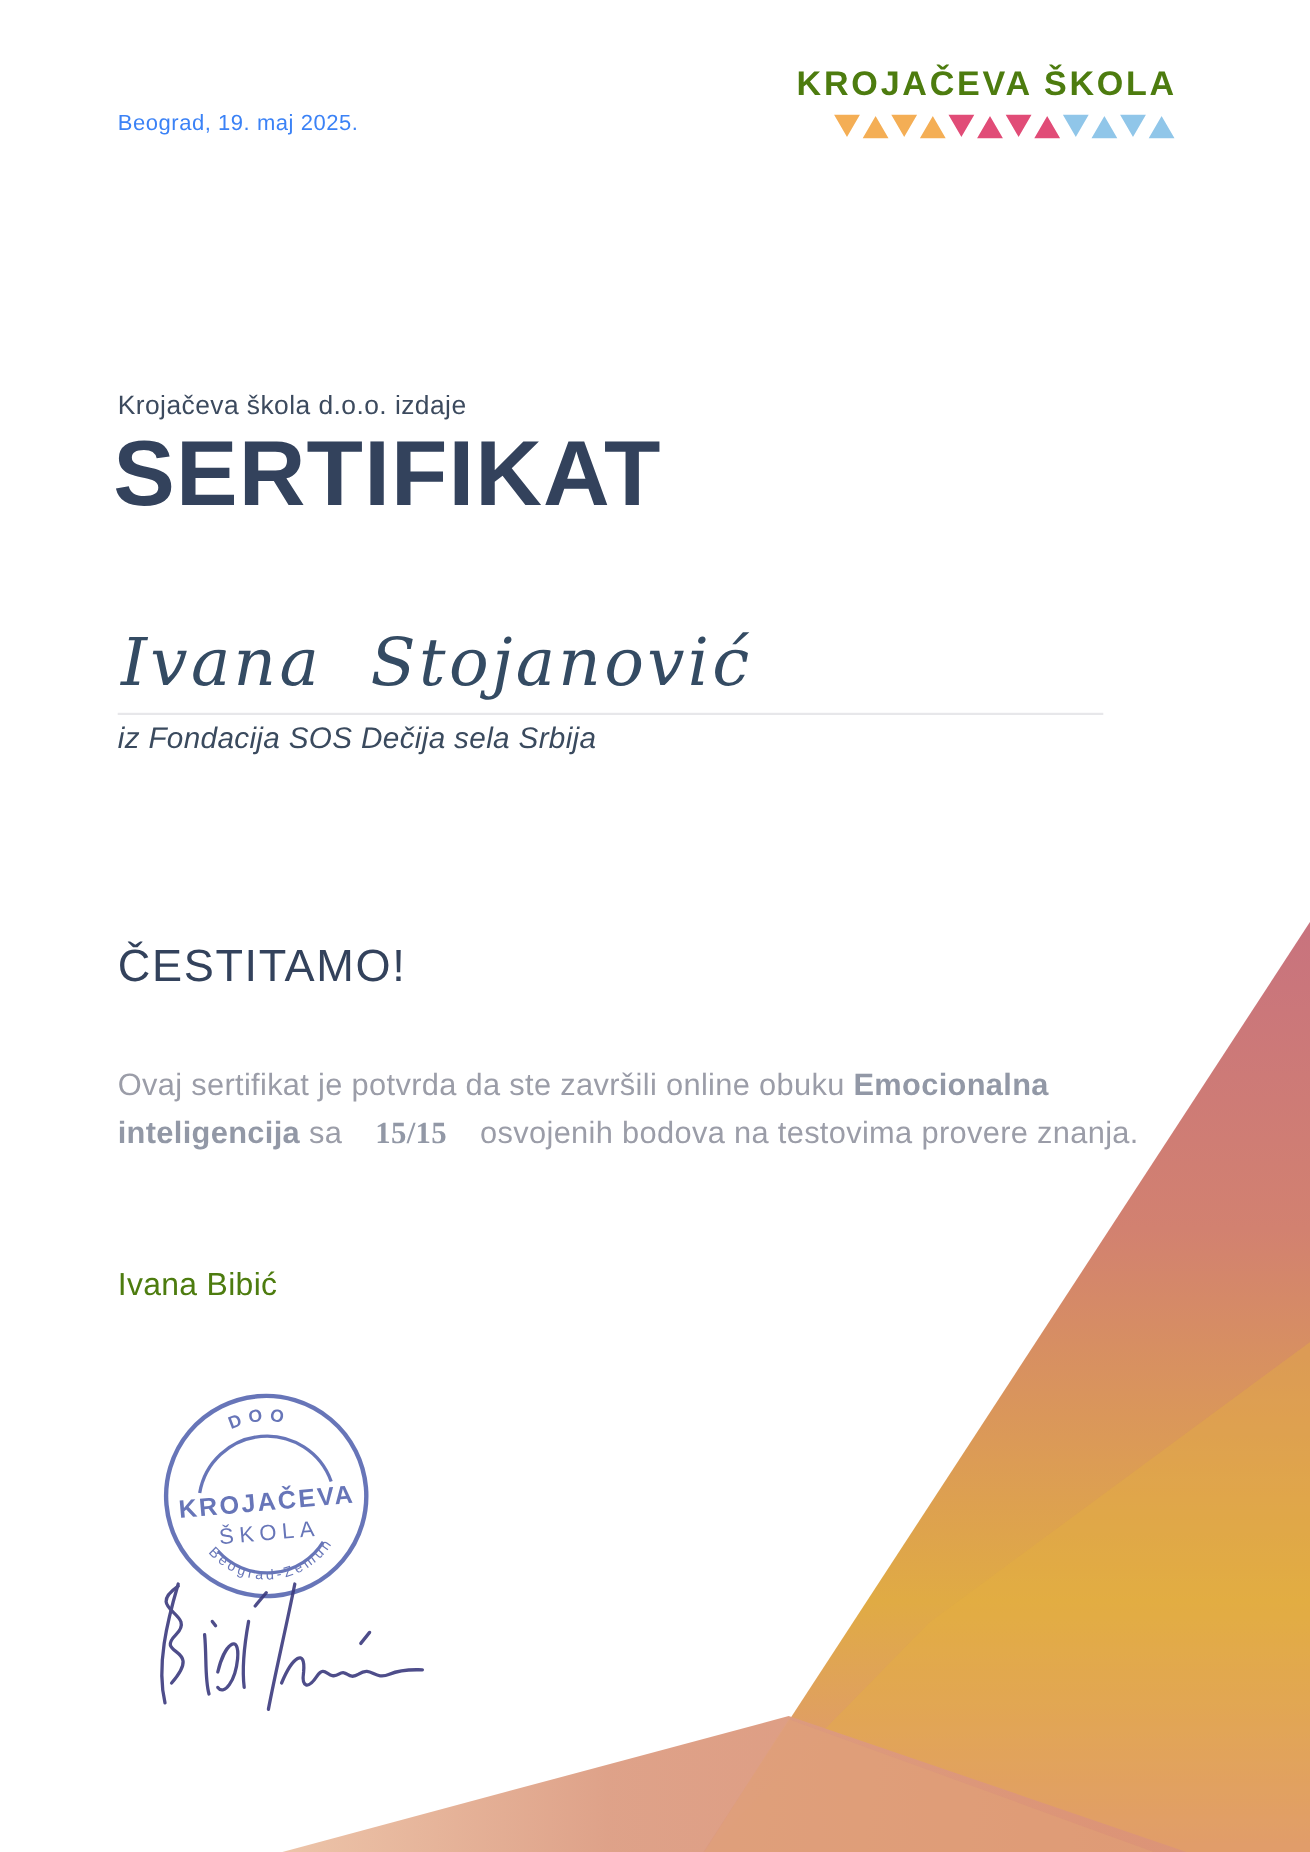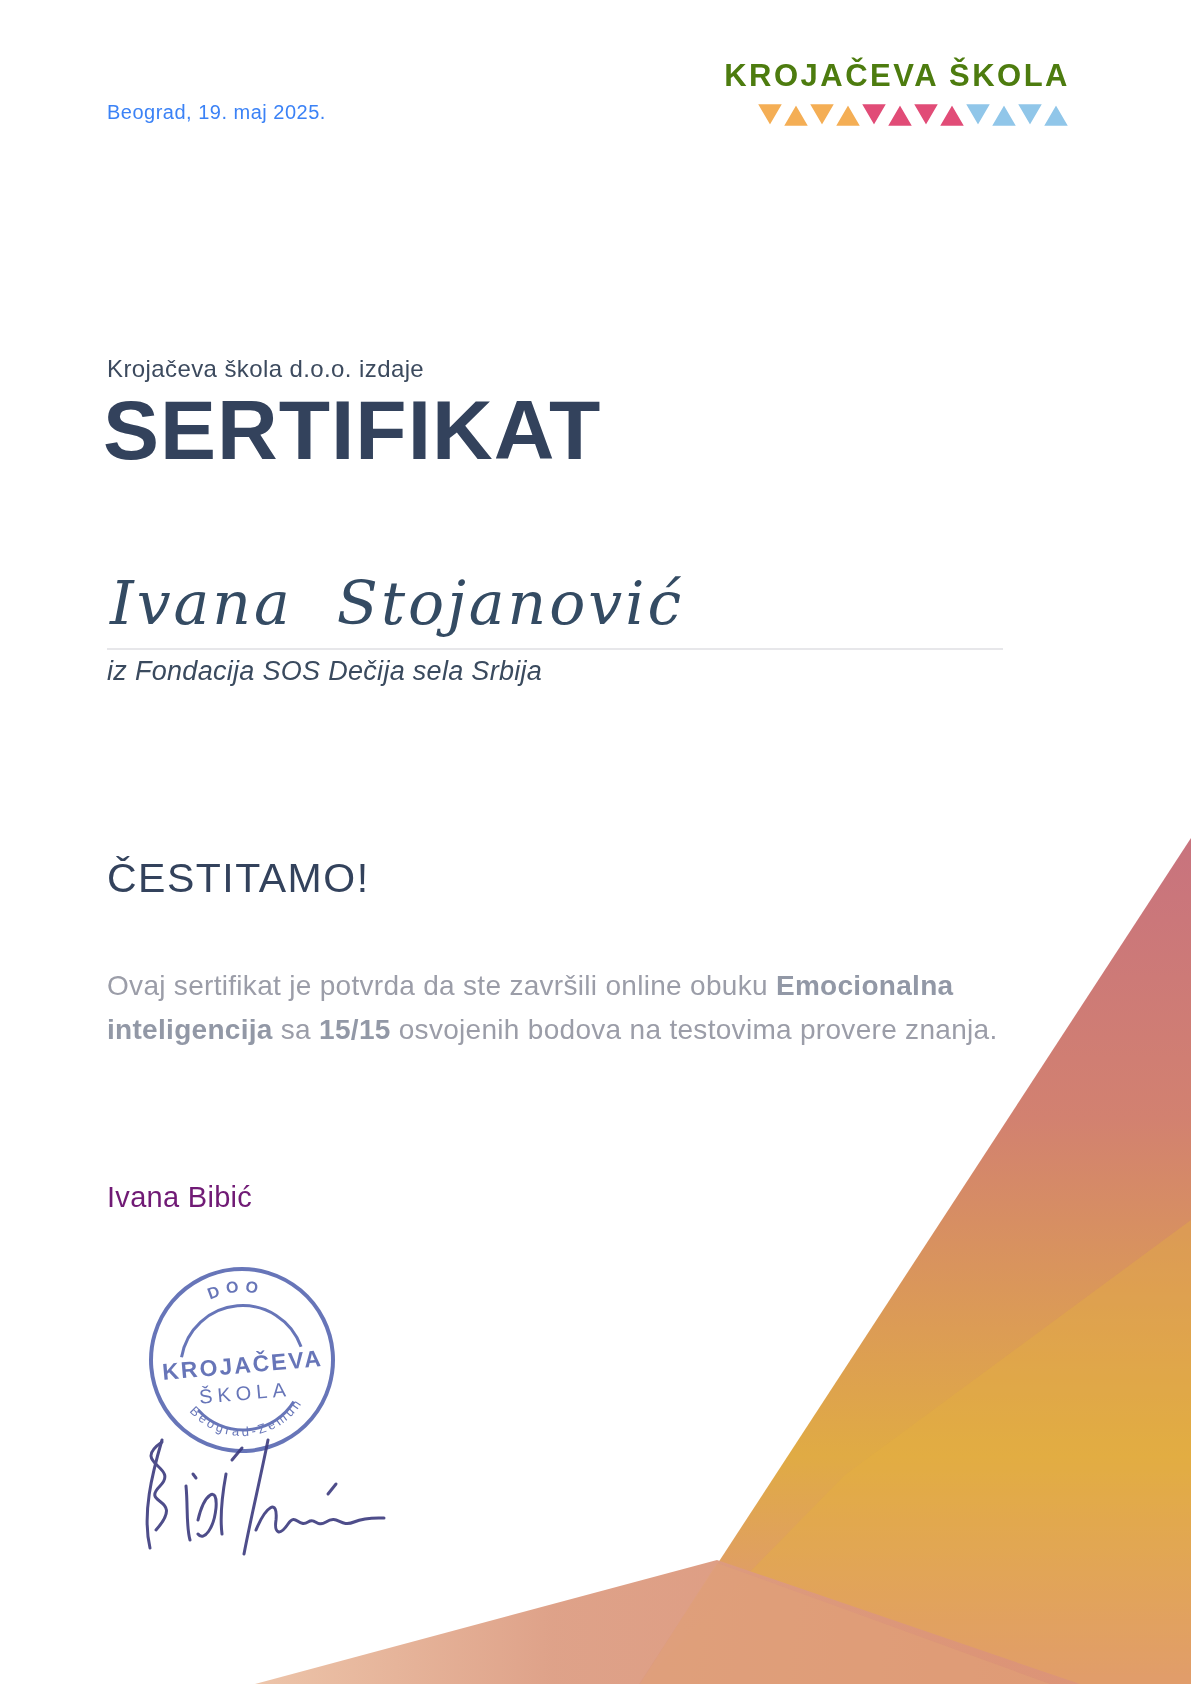--- a/index.html
+++ b/index.html
@@ -63,26 +63,26 @@
     left:107px;top:855px;
     font-size:41px;font-weight:500;letter-spacing:1.5px;
     color:#33425C;
   }
   .body-text{
     left:107px;top:936px;width:960px;
     font-size:28px;line-height:44px;letter-spacing:.3px;
     color:#9B9DA8;
   }
   .body-text b{font-weight:700;color:#9298A6;}
-  .score{margin:0 0;display:inline-block;}
+  .score{margin:0 22px;display:inline-block;font-family:Liberation Serif, serif;}
   
   .sig-name{
-    left:107px;top:1181px;
+    left:107px;top:1152px;
     font-size:29px;letter-spacing:.3px;
-    color:#701a75;
+    color:#4d7c0f;
   }
   .sig-title{
     left:107px;top:1225px;
     font-size:26px;letter-spacing:.4px;
     color:#9B9DA8;
   }
   .stamp-svg{left:142px;top:1260px;opacity:.92;}
   .stamp-svg text{fill:#4456A8;font-family:"Liberation Sans", sans-serif;}
   .sign-svg{left:100px;top:1422px;}
 </style>

